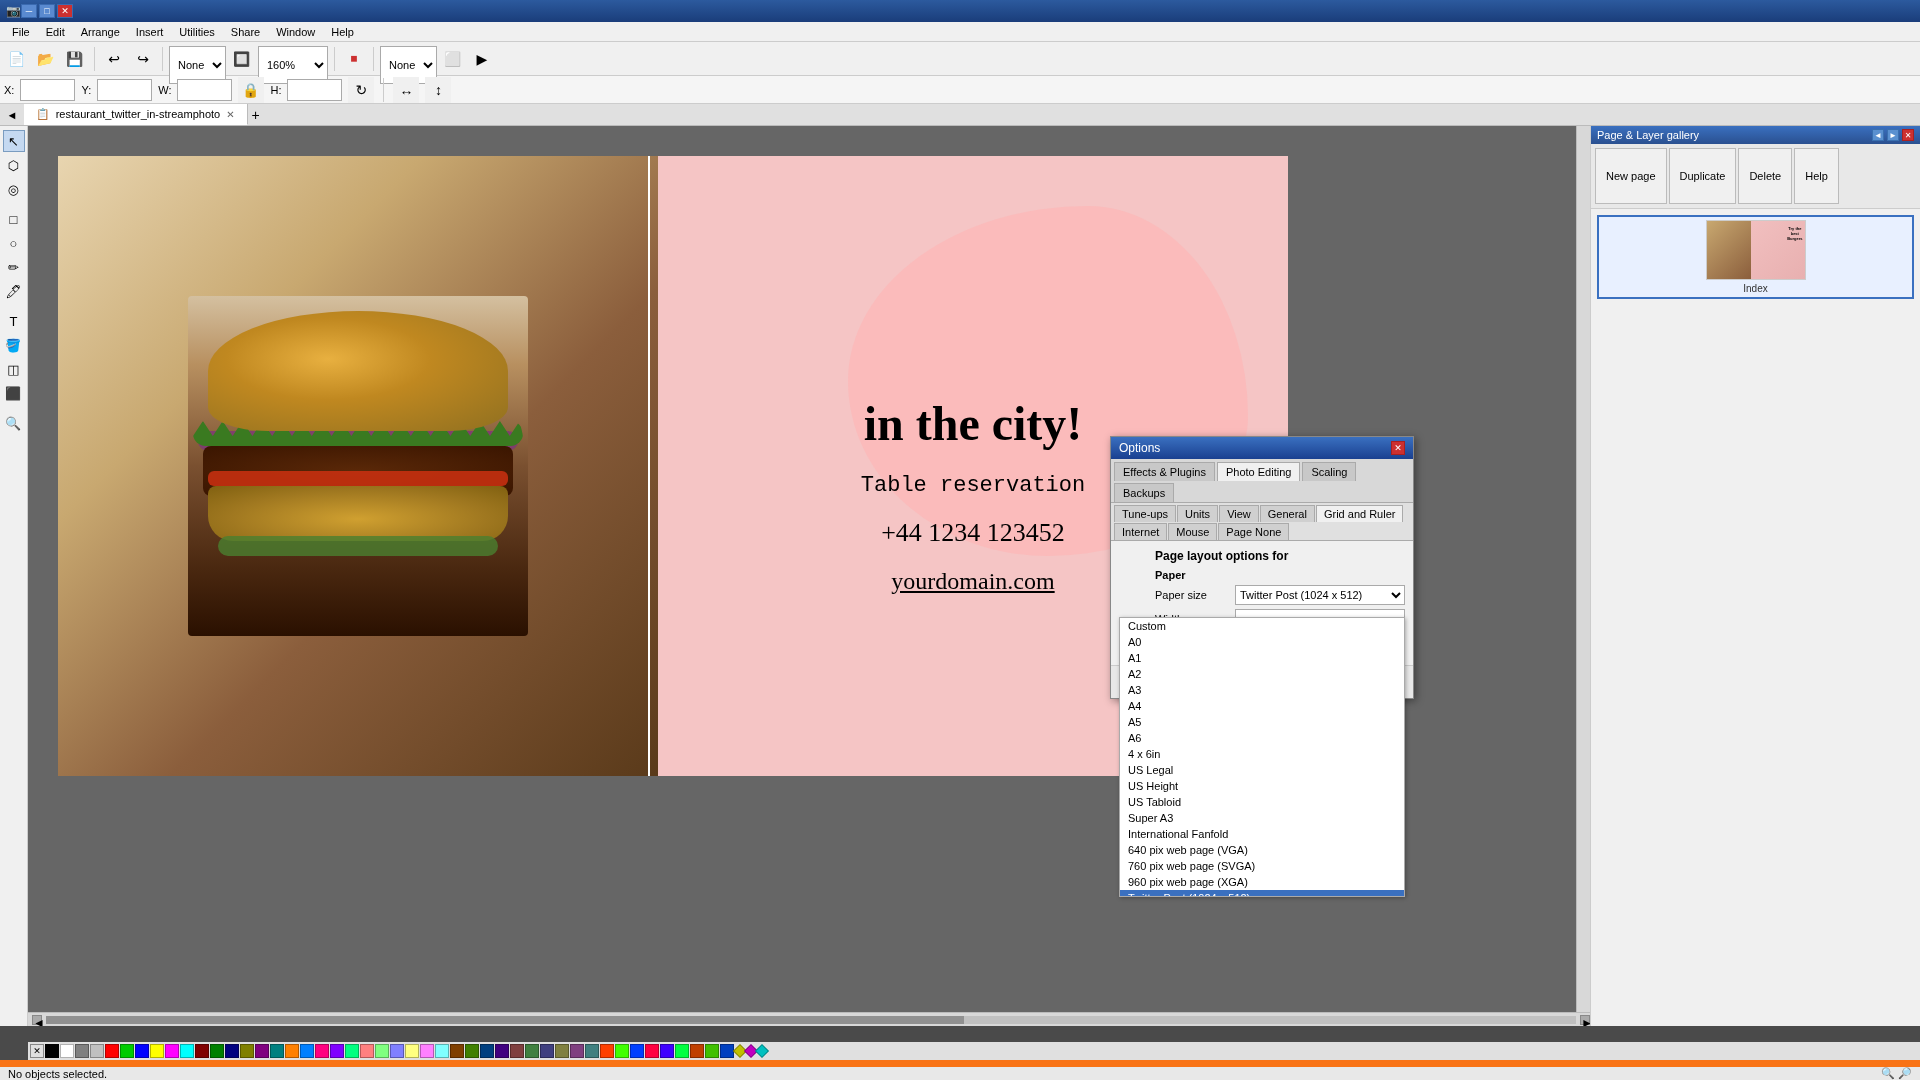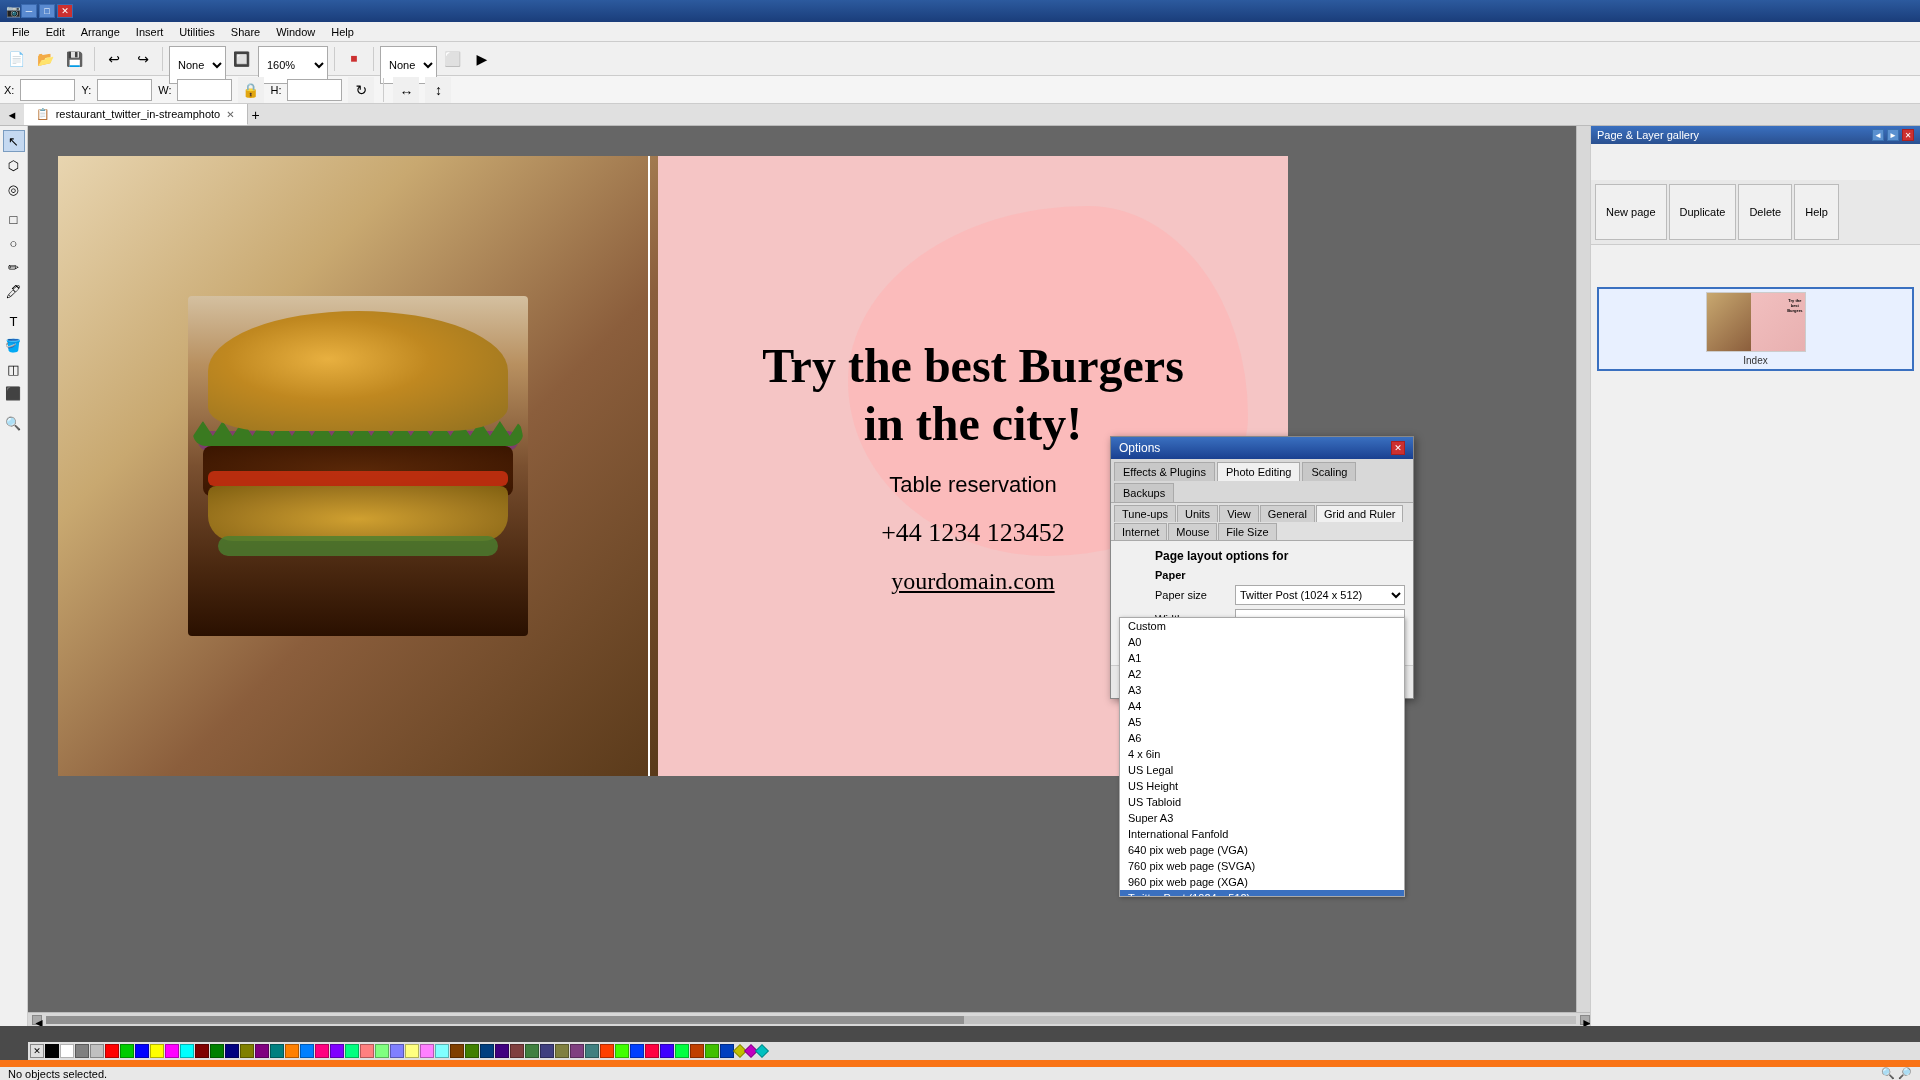--- a/index.html
+++ b/index.html
@@ -182,21 +182,21 @@
     .canvas-text-main {
       font-size: 48px;
       font-family: Georgia, serif;
       font-weight: bold;
       text-align: center;
       z-index: 1;
       line-height: 1.2;
     }
     .canvas-text-secondary {
       font-size: 22px;
-      font-family: Liberation Sans, sans-serif;
+      font-family: Liberation Mono, monospace;
       text-align: center;
       z-index: 1;
     }
     .canvas-text-phone {
       font-size: 26px;
       font-family: Georgia, serif;
       text-align: center;
       z-index: 1;
     }
     .canvas-text-url {
@@ -205,21 +205,20 @@
       text-align: center;
       text-decoration: underline;
       z-index: 1;
     }
     #page-layer-gallery {
       width: 330px;
       background: #f0f0f0;
       border-left: 1px solid #ccc;
       display: flex;
       flex-direction: column;
-      gap: 36px;
     }
     #gallery-header {
       background: linear-gradient(to bottom, #3a70c0, #2a5090);
       color: white;
       font-size: 11px;
       padding: 3px 6px;
       display: flex;
       align-items: center;
       justify-content: space-between;
     }
@@ -561,21 +560,21 @@
 
             <div style="position:absolute; top:240px; left:30px; width:280px; height:20px; background:#4a8030; border-radius:10px; z-index:5; opacity:0.8;"></div>
           </div>
         </div>
 
         <div class="canvas-divider"></div>
 
         <div id="text-area">
           <div class="pink-blob"></div>
           <div class="canvas-text-main">
-            <span>Try the best Burgers</span><br>
+            <br>
             <span>in the city!</span>
           </div>
           <div class="canvas-text-secondary">Table reservation</div>
           <div class="canvas-text-phone">+44 1234 123452</div>
           <div class="canvas-text-url">yourdomain.com</div>
         </div>
       </div>
     </div>
 
     <div style="position:absolute; bottom:0; left:0; right:0; height:14px; background:#d8d8d8; border-top:1px solid #bbb; display:flex; align-items:center;">
@@ -628,21 +627,21 @@
     </div>
 
     <div id="options-subtabs">
       <div class="opt-subtab">Tune-ups</div>
       <div class="opt-subtab">Units</div>
       <div class="opt-subtab">View</div>
       <div class="opt-subtab">General</div>
       <div class="opt-subtab active">Grid and Ruler</div>
       <div class="opt-subtab">Internet</div>
       <div class="opt-subtab">Mouse</div>
-      <div class="opt-subtab">File Size</div>
+      <div class="opt-subtab">Page None</div>
     </div>
 
     <div id="options-content" style="position:relative;padding-left:44px;">
       <div class="opt-section-title">Page layout options for</div>
       <div style="font-size:11px; font-weight:bold; margin-bottom:4px;">Paper</div>
       <div class="opt-row">
         <span class="opt-label">Paper size</span>
         <div style="flex:1; position:relative;">
           <select class="opt-select" style="width:100%;">
             <option>Twitter Post (1024 x 512)</option>

